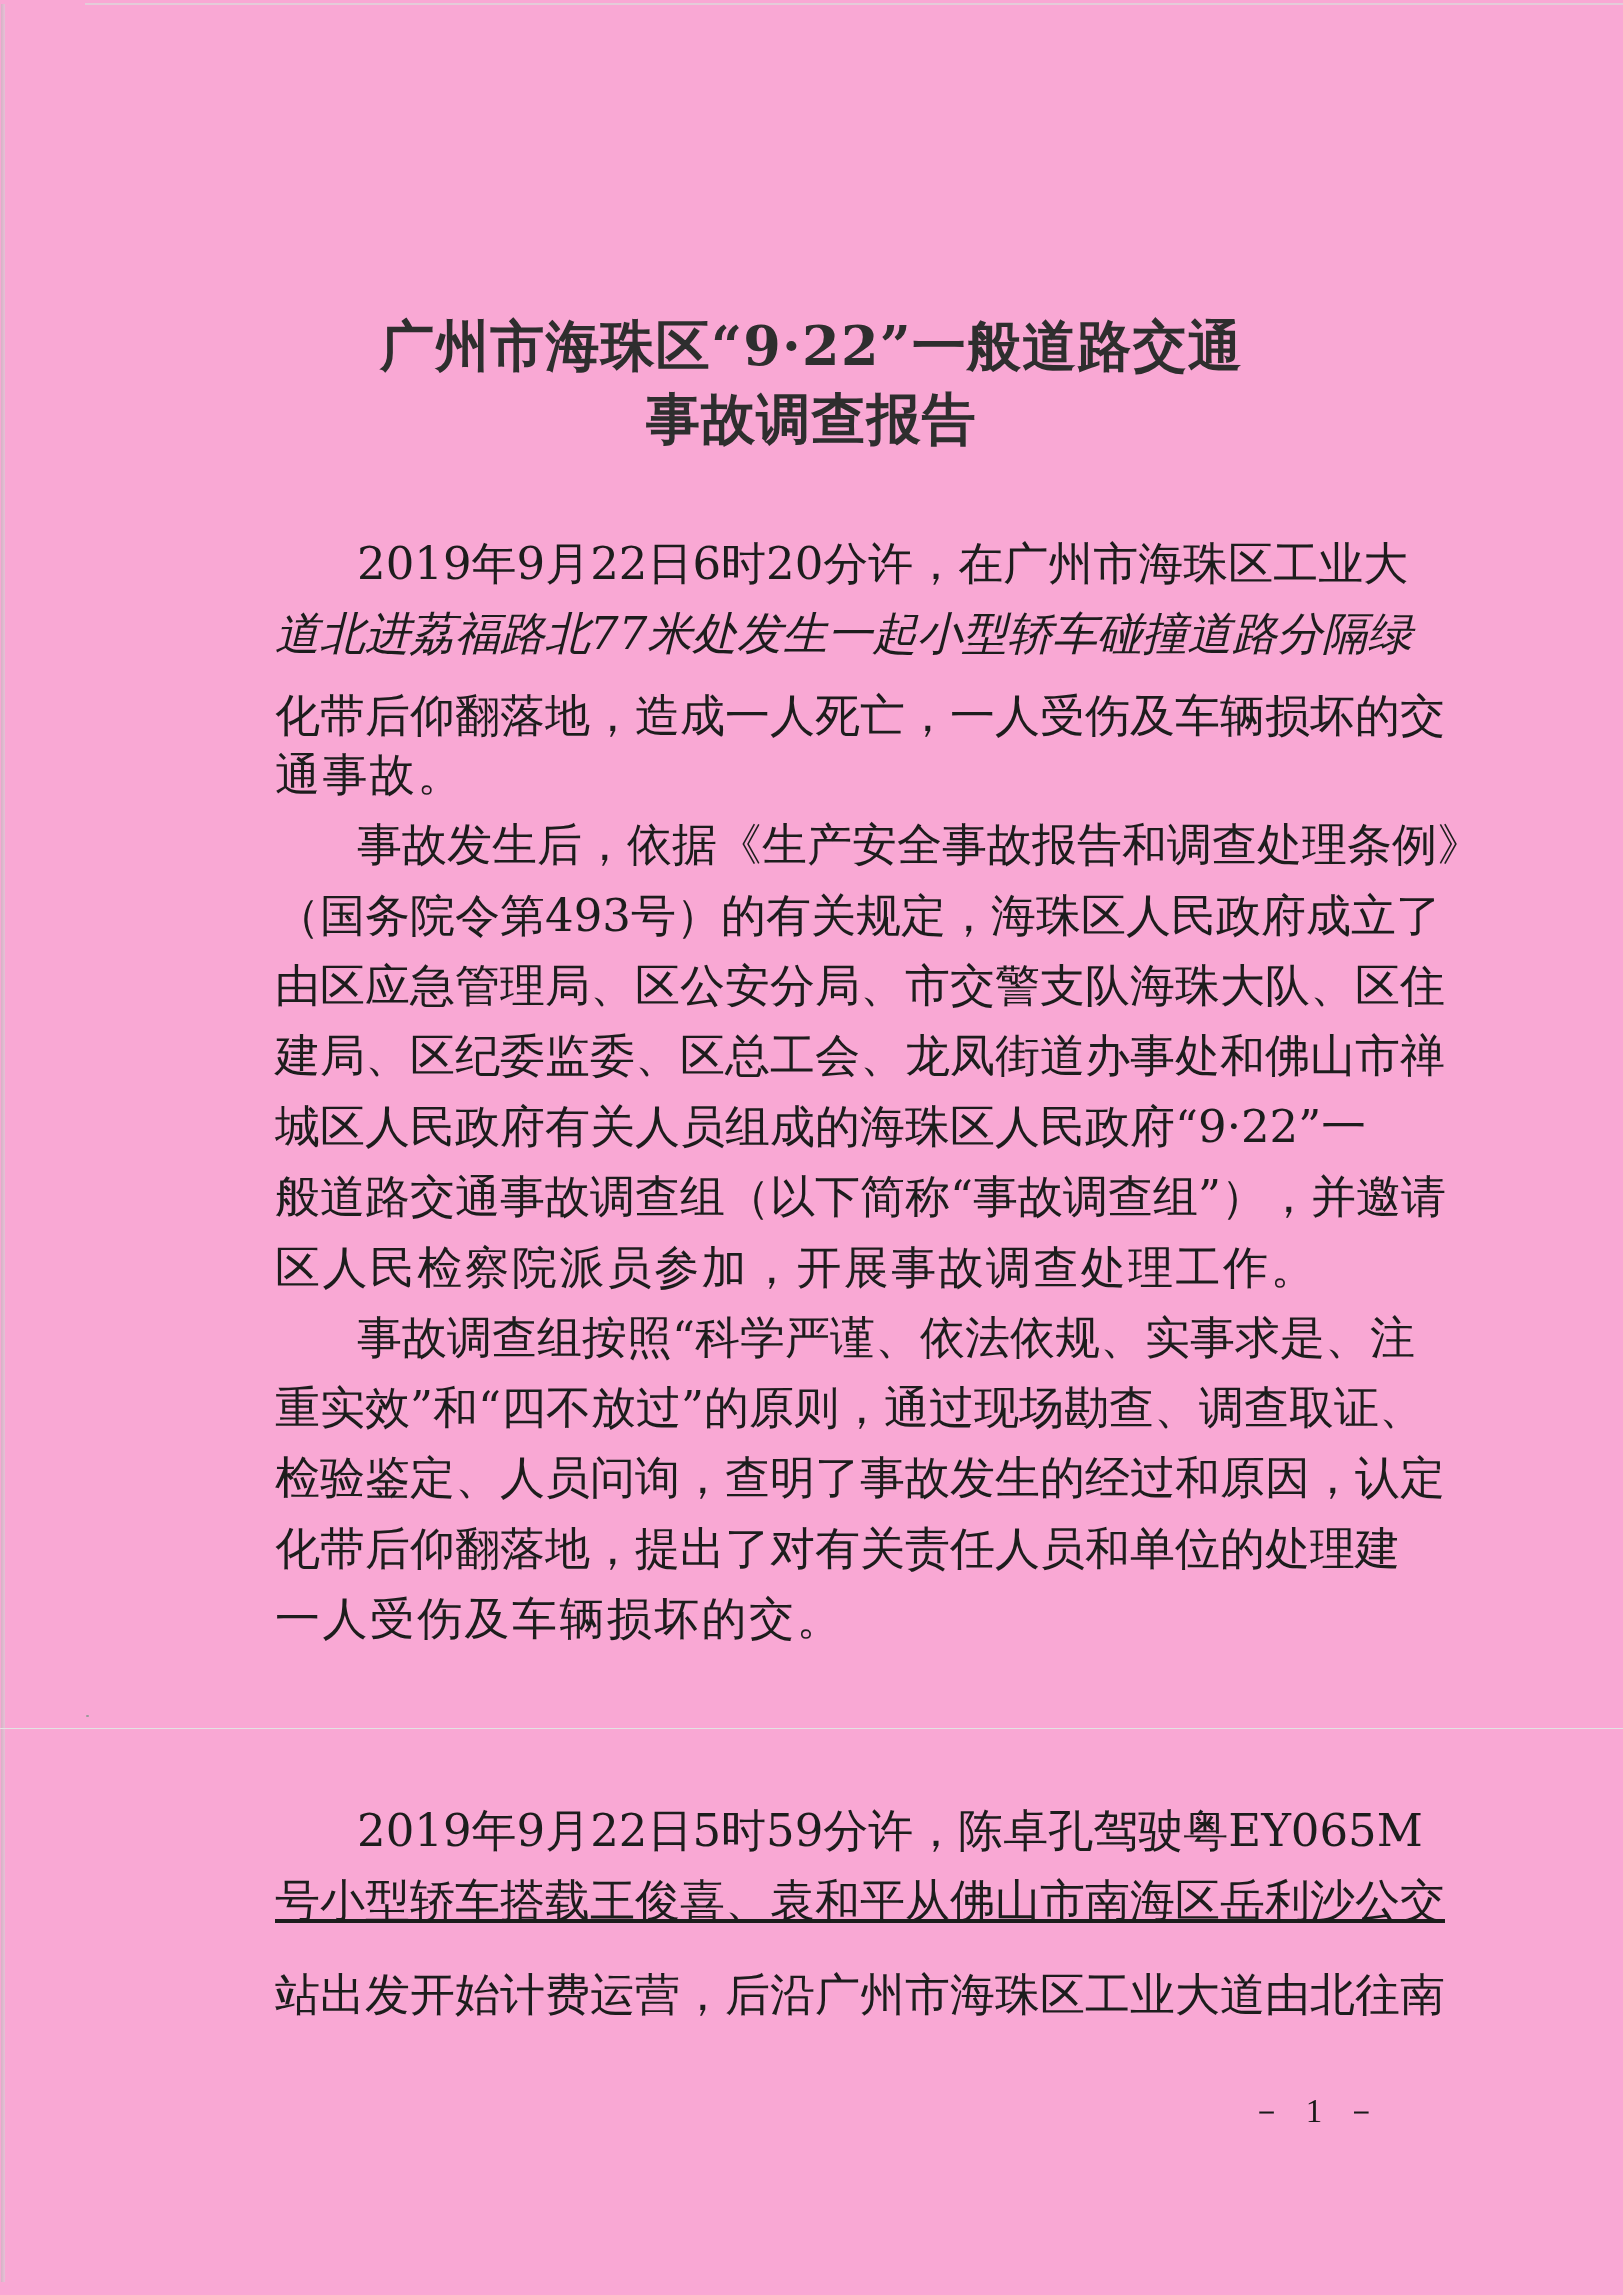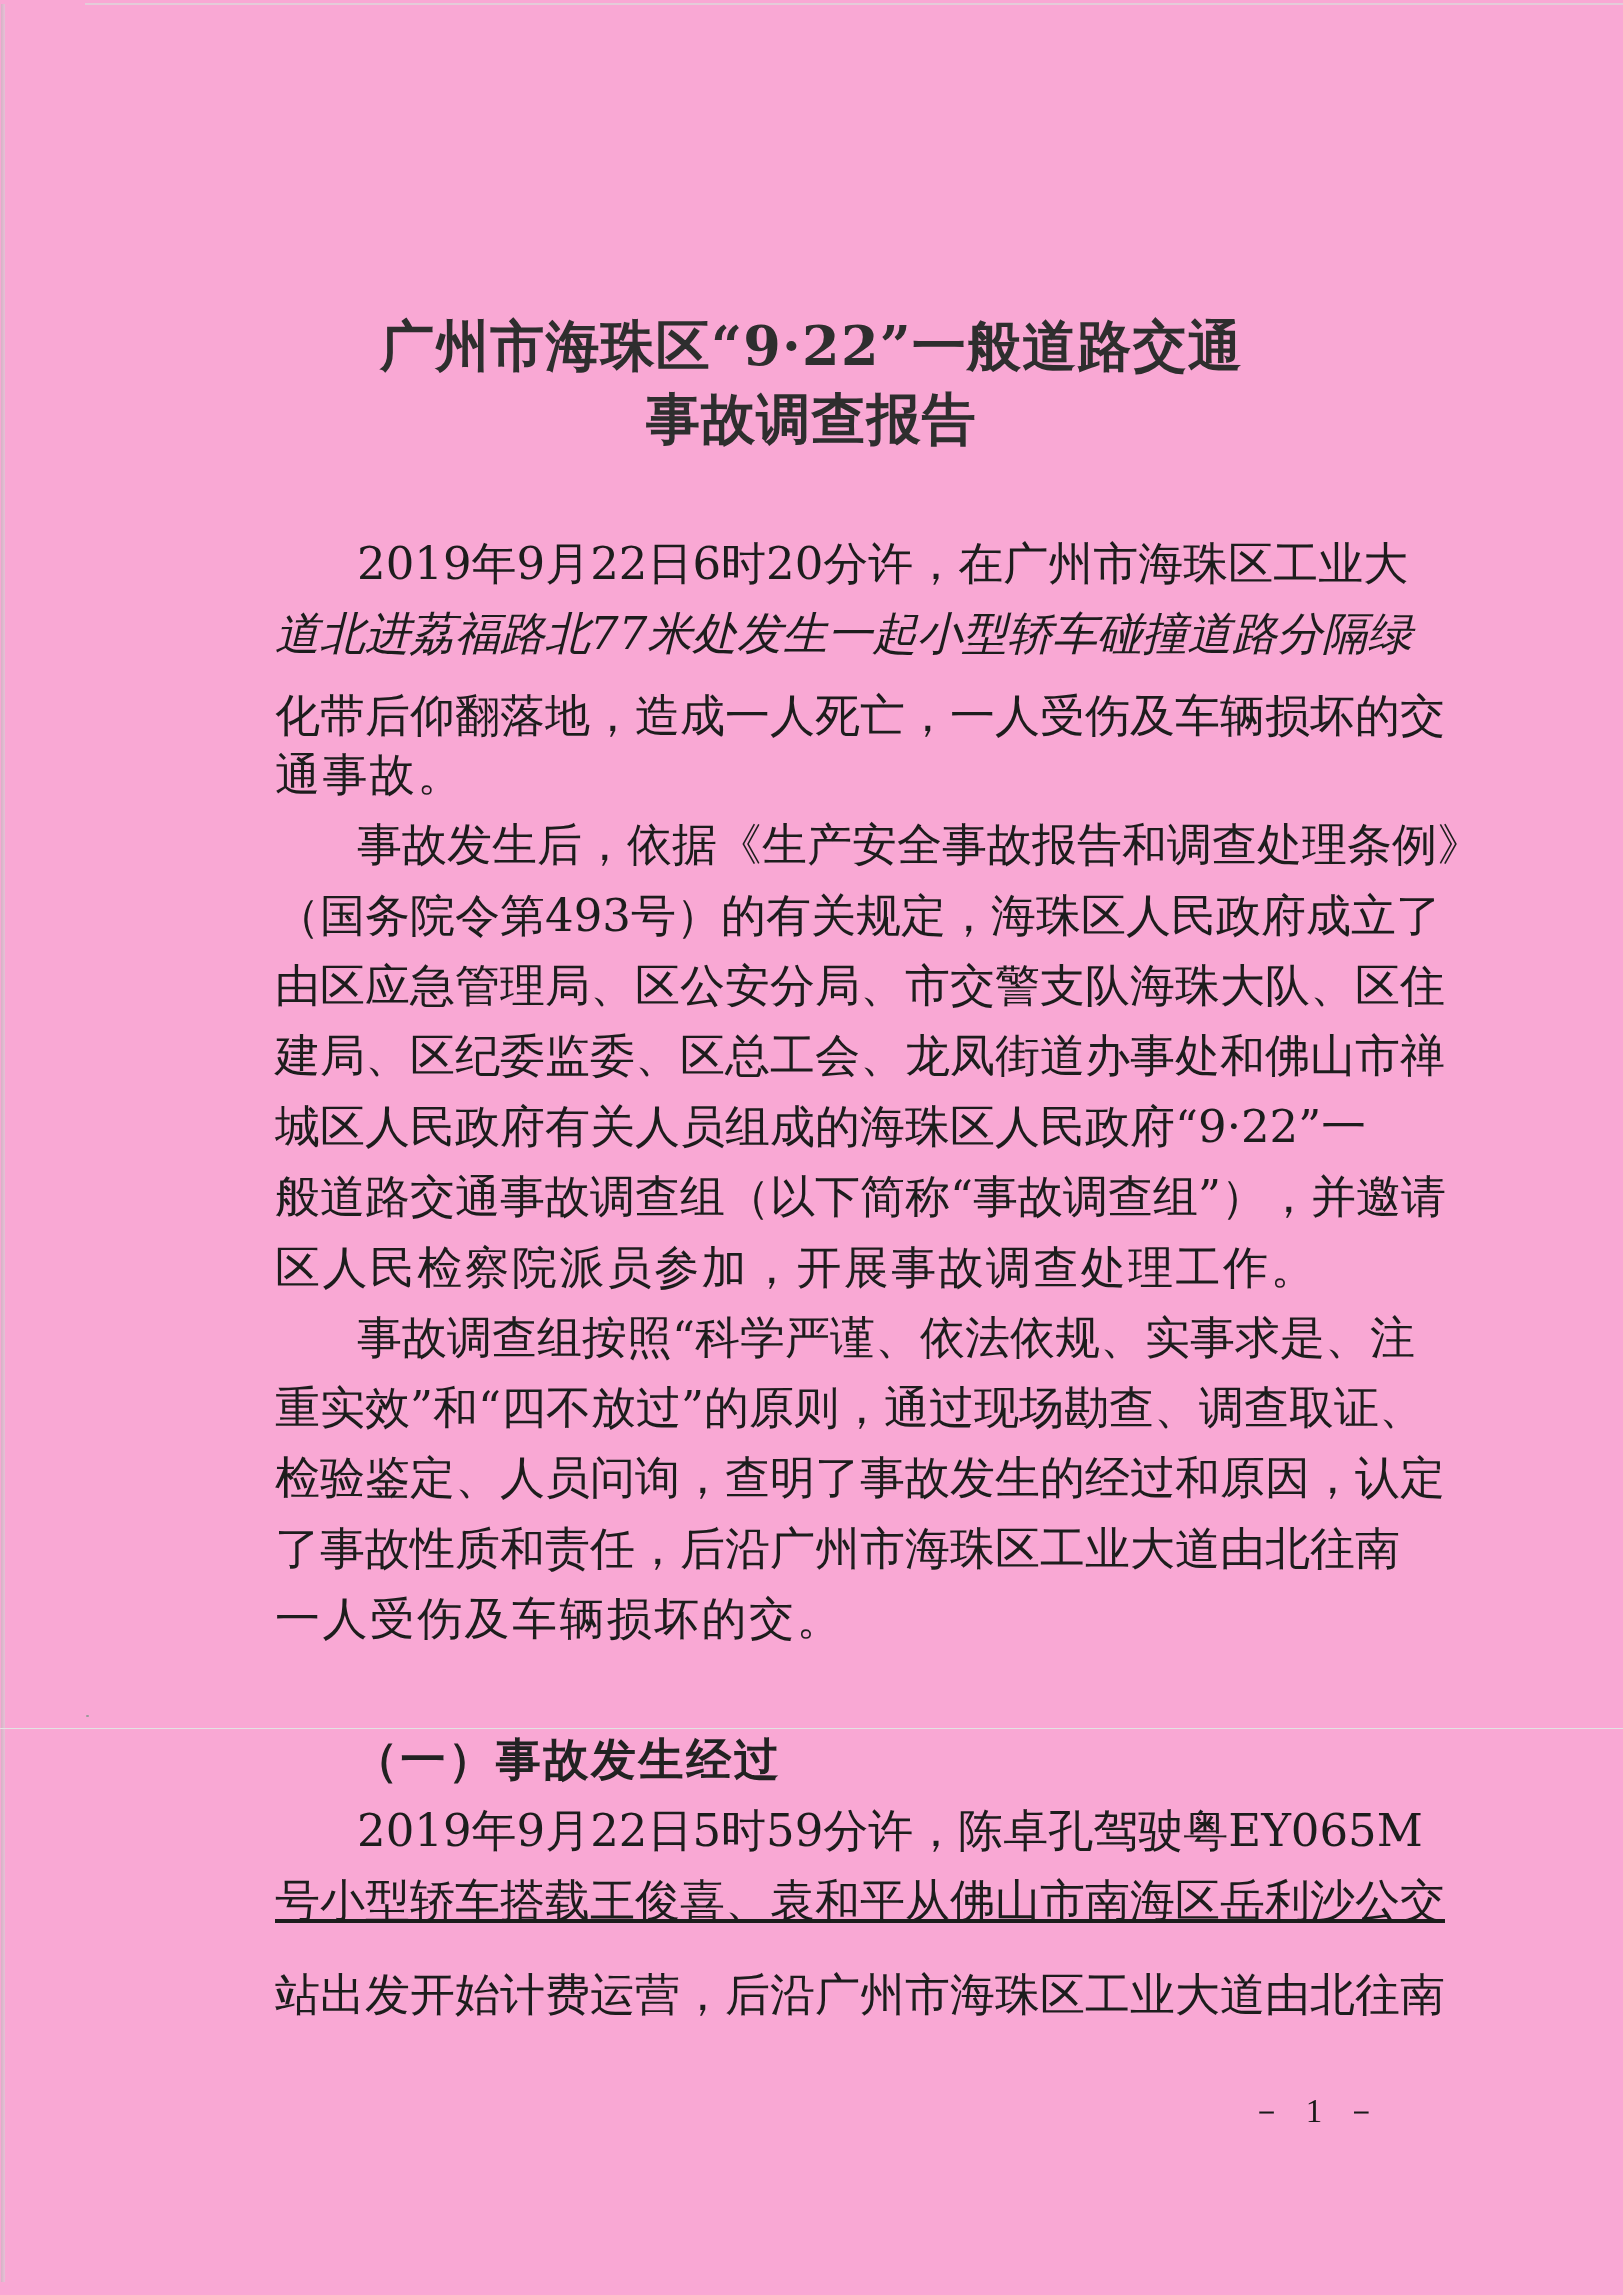--- a/index.html
+++ b/index.html
@@ -147,25 +147,24 @@
     <div class="line" style="top:1030px;">建局、区纪委监委、区总工会、龙凤街道办事处和佛山市禅</div>
     <div class="line" style="top:1101px;">城区人民政府有关人员组成的海珠区人民政府“9·22”一</div>
     <div class="line" style="top:1171px;">般道路交通事故调查组（以下简称“事故调查组”），并邀请</div>
     <div class="line last" style="top:1242px;">区人民检察院派员参加，开展事故调查处理工作。</div>
   </div>
 
   <div>
     <div class="line first" style="top:1312px;">事故调查组按照“科学严谨、依法依规、实事求是、注</div>
     <div class="line" style="top:1382px;">重实效”和“四不放过”的原则，通过现场勘查、调查取证、</div>
     <div class="line" style="top:1452px;">检验鉴定、人员问询，查明了事故发生的经过和原因，认定</div>
-    <div class="line" style="top:1523px;">了事故性质和责任，后沿广州市海珠区工业大道由北往南</div>
+    <div class="line" style="top:1523px;">化带后仰翻落地，提出了对有关责任人员和单位的处理建</div>
     <div class="line last" style="top:1593px;">一人受伤及车辆损坏的交。</div>
   </div>
 
-  <div class="heading2" style="top:1734px;">（一）事故发生经过</div>
 
   <div>
     <div class="line first" style="top:1805px;">2019年9月22日5时59分许，陈卓孔驾驶粤EY065M</div>
     <div class="line" style="top:1875px;text-decoration:underline;">号小型轿车搭载王俊喜、袁和平从佛山市南海区岳利沙公交</div>
     <div class="line" style="top:1945px;margin-top:24px;">站出发开始计费运营，后沿广州市海珠区工业大道由北往南</div>
   </div>
 
   <div class="page-number">－ 1 －</div>
 
 </div>

